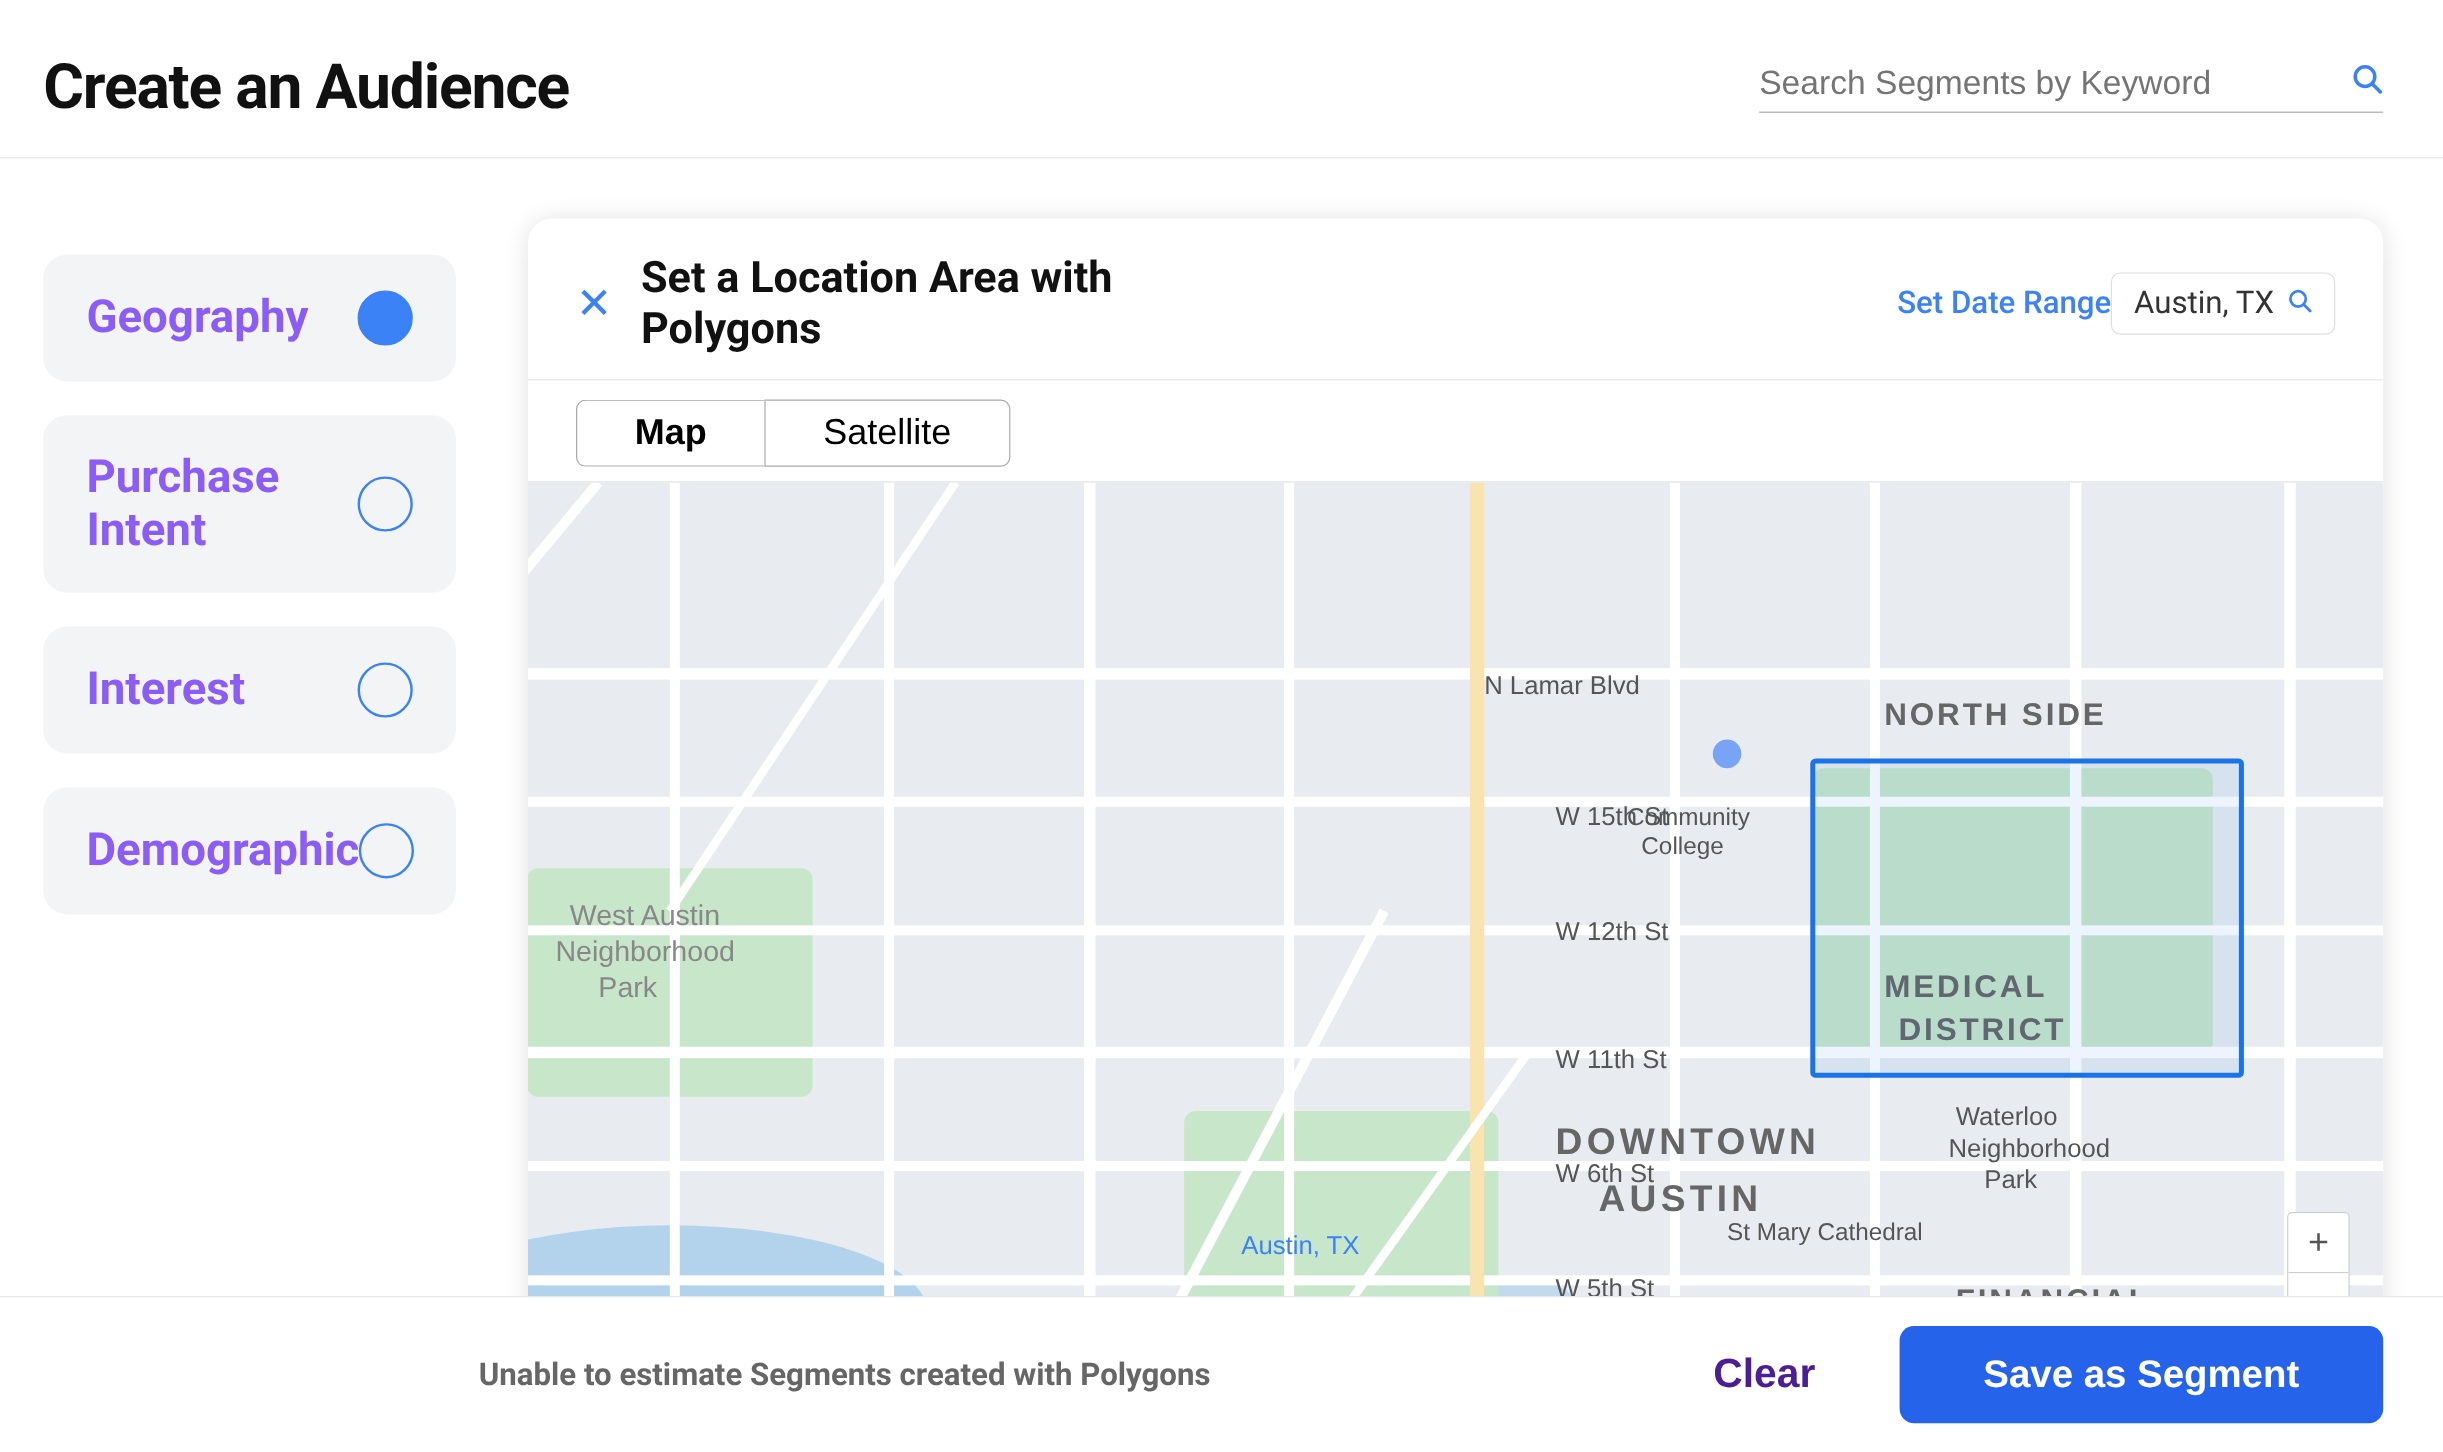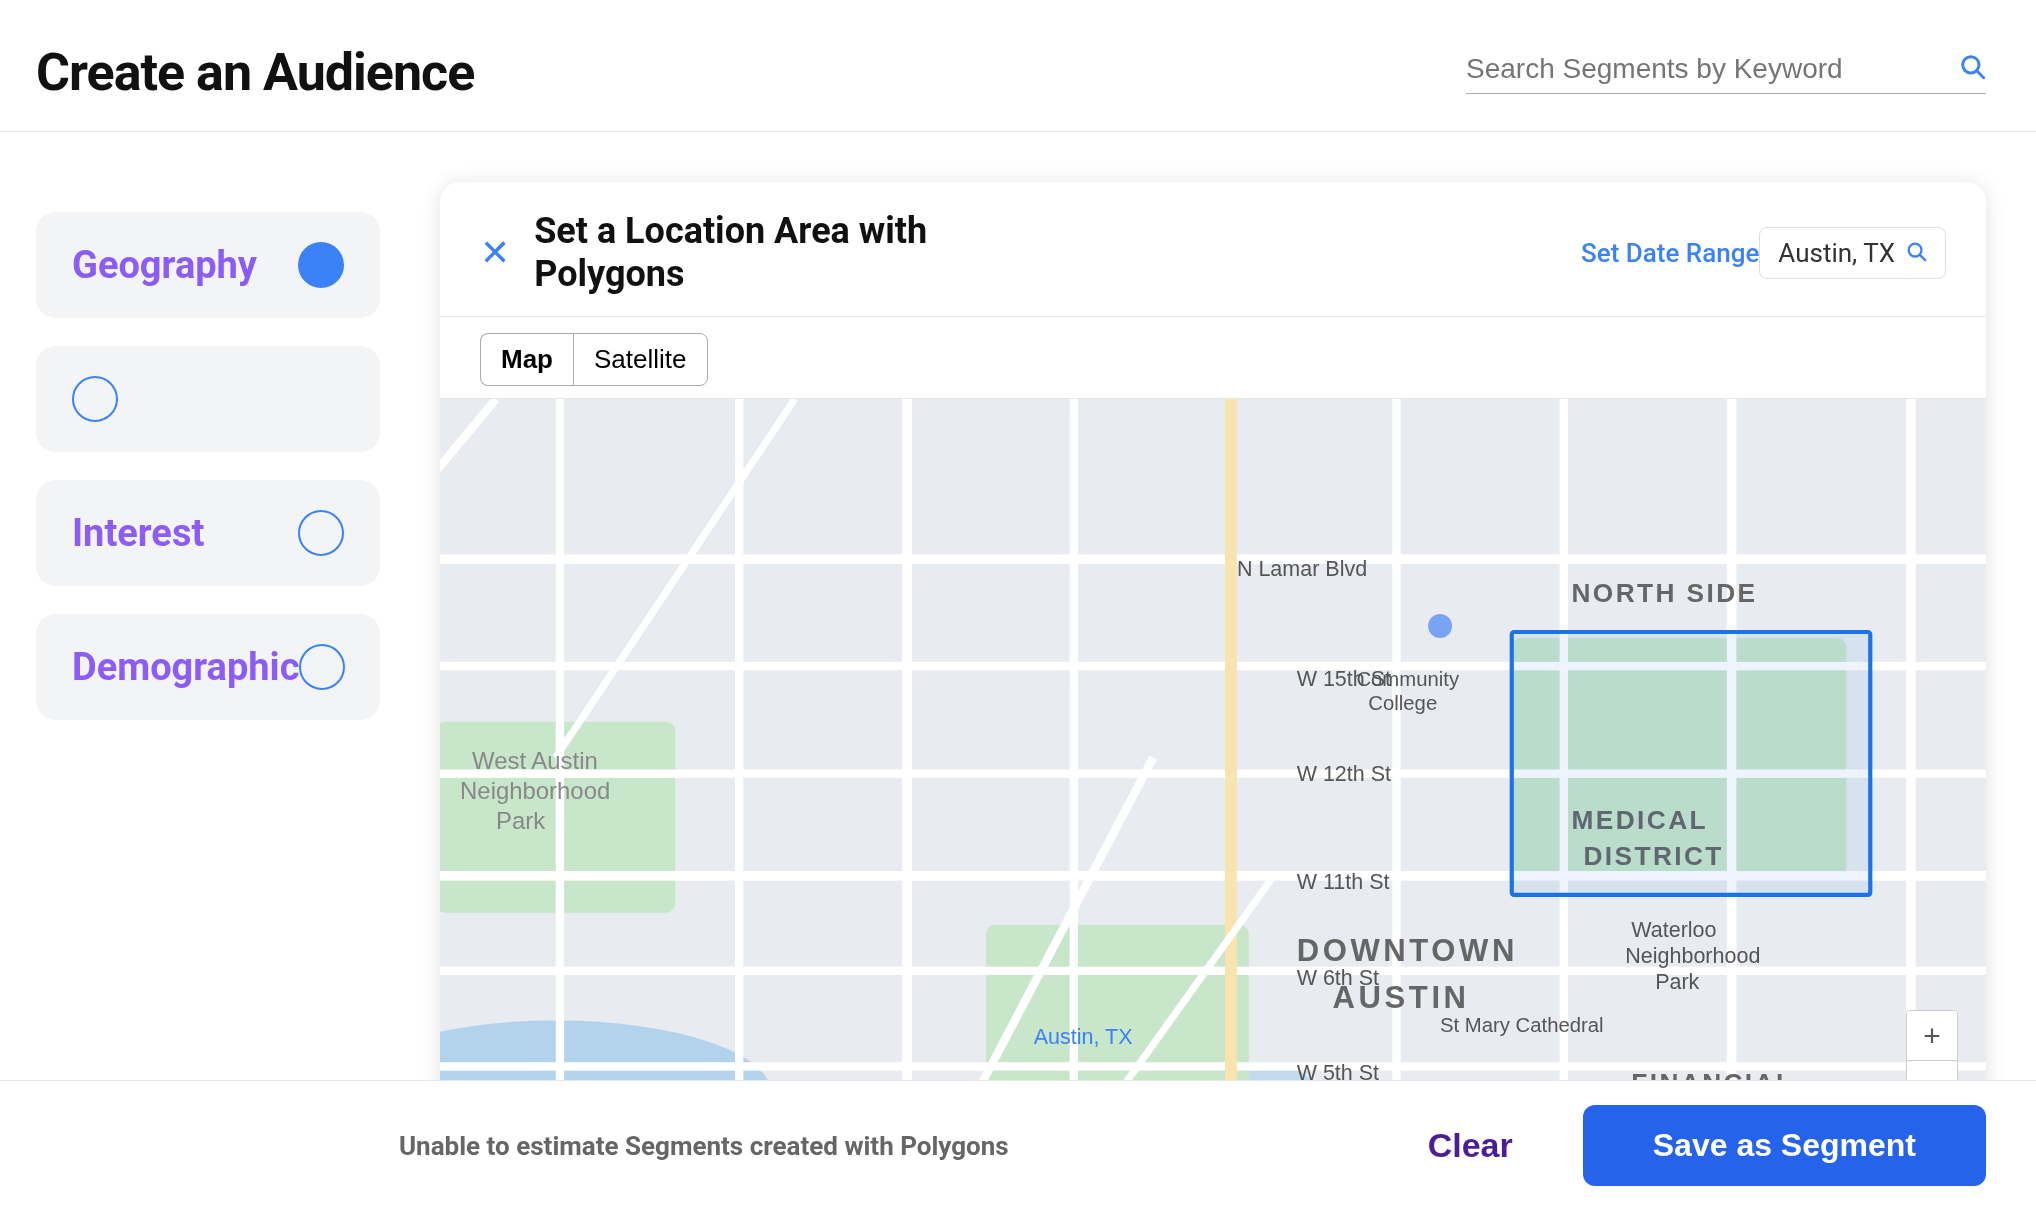--- a/index.html
+++ b/index.html
@@ -160,22 +160,22 @@
     }
 
     
     .map-toggle {
       display: flex;
       gap: 0;
       padding: 16px 40px 12px 40px;
       border-bottom: 1px solid #e5e7eb;
     }
     .map-toggle-btn {
-      padding: 10px 20px;
-      font-size: 26px;
+      padding: 10px 48px;
+      font-size: 30px;
       border: 1.5px solid #aaa;
       background: #fff;
       cursor: pointer;
       font-weight: 500;
       text-align: right;
     }
     .map-toggle-btn:first-child {
       border-radius: 8px 0 0 8px;
       background: #fff;
       border-right: none;
@@ -311,20 +311,21 @@
 <div class="main">
 
   <div class="sidebar">
 
     <div class="sidebar-item">
       <span class="sidebar-item-label">Geography</span>
       <div class="radio-circle active"></div>
     </div>
 
     <div class="sidebar-item">
+      <span class="sidebar-item-label">Purchase Intent</span>
       <div class="radio-circle"></div>
     </div>
 
     <div class="sidebar-item">
       <span class="sidebar-item-label">Interest</span>
       <div class="radio-circle"></div>
     </div>
 
     <div class="sidebar-item">
       <span class="sidebar-item-label">Demographic</span>

